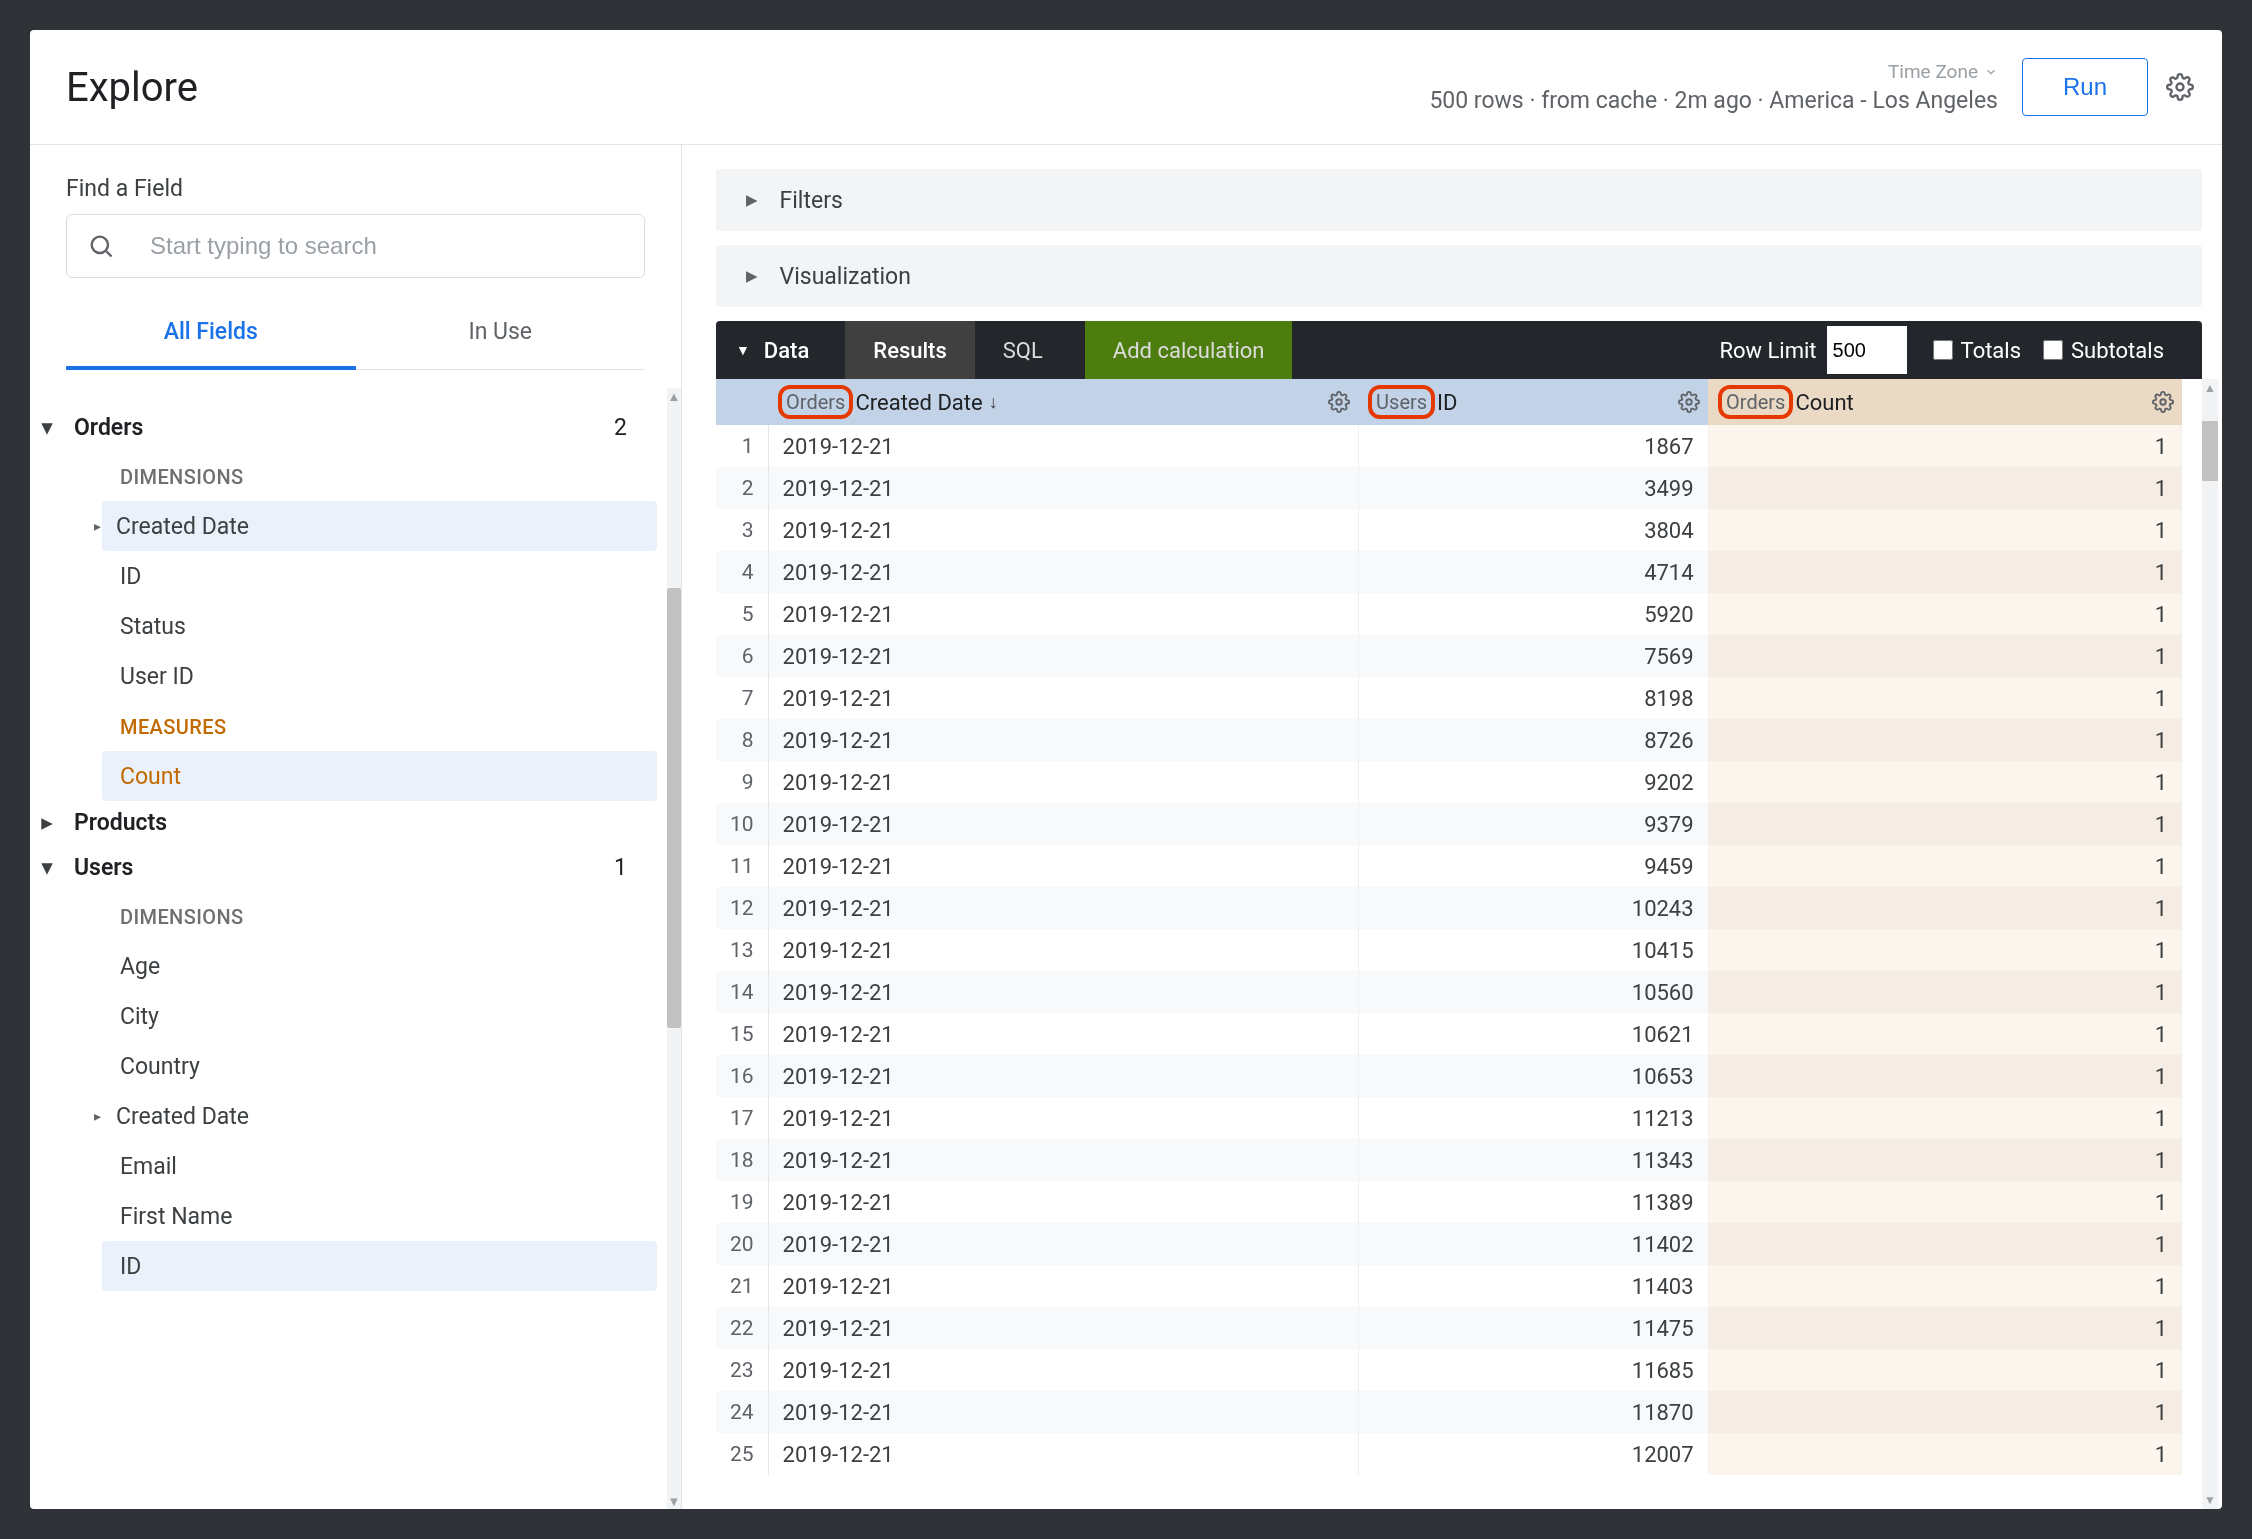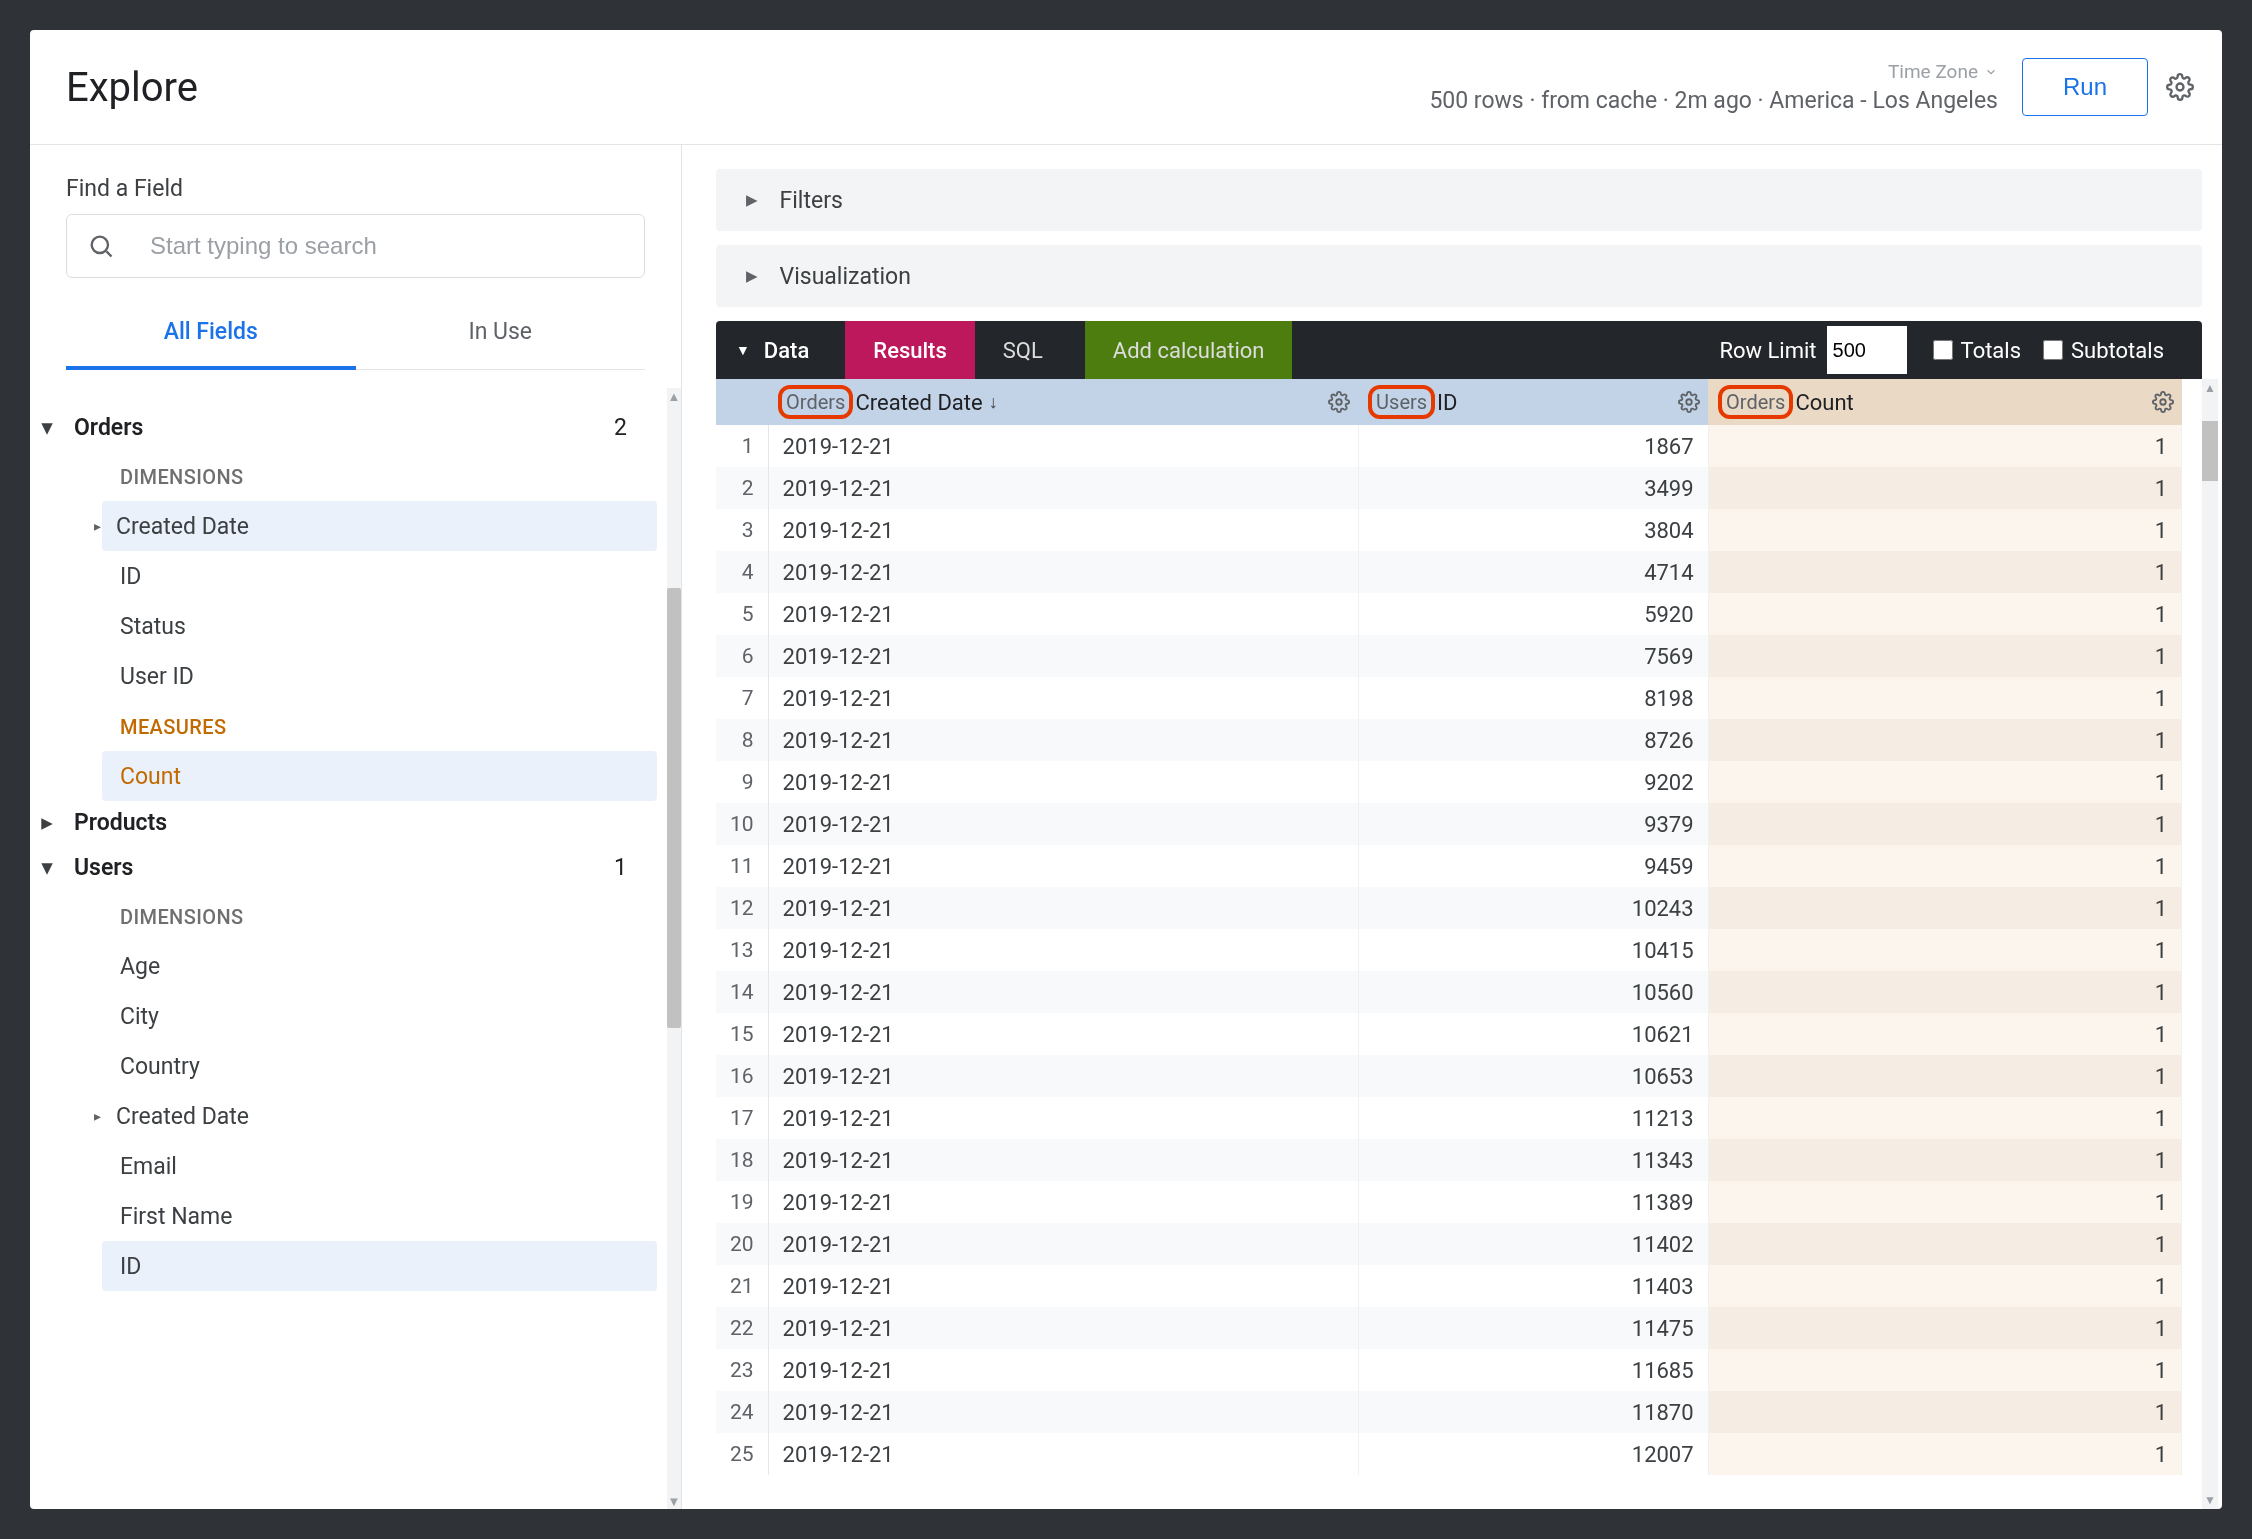--- a/index.html
+++ b/index.html
@@ -303,21 +303,21 @@
   }
   .databar .dlabel { font-weight: 500; margin-right: 36px; }
   .dtab {
     height: 100%;
     display: flex;
     align-items: center;
     padding: 0 28px;
     color: #ddd;
     cursor: pointer;
   }
-  .dtab.active { background: #be185d; color: #fff; font-weight: 500; }
+  .dtab.active { background: #404040; color: #fff; font-weight: 500; }
   .dtab.calc { background: #4d7c0f; margin-left: 14px; }
   .db-spacer { flex: 1; }
   .rowlimit-wrap {
     display: flex;
     align-items: center;
     gap: 10px;
     margin-right: 26px;
   }
   .rowlimit-input {
     width: 80px;

